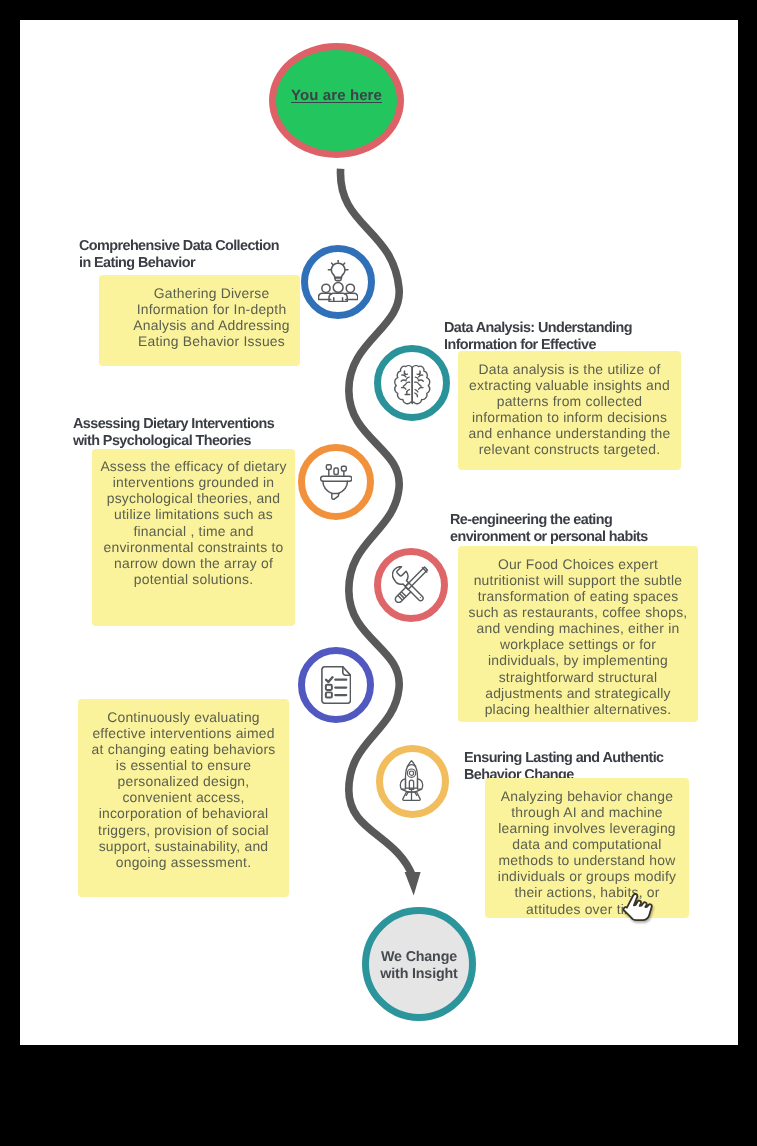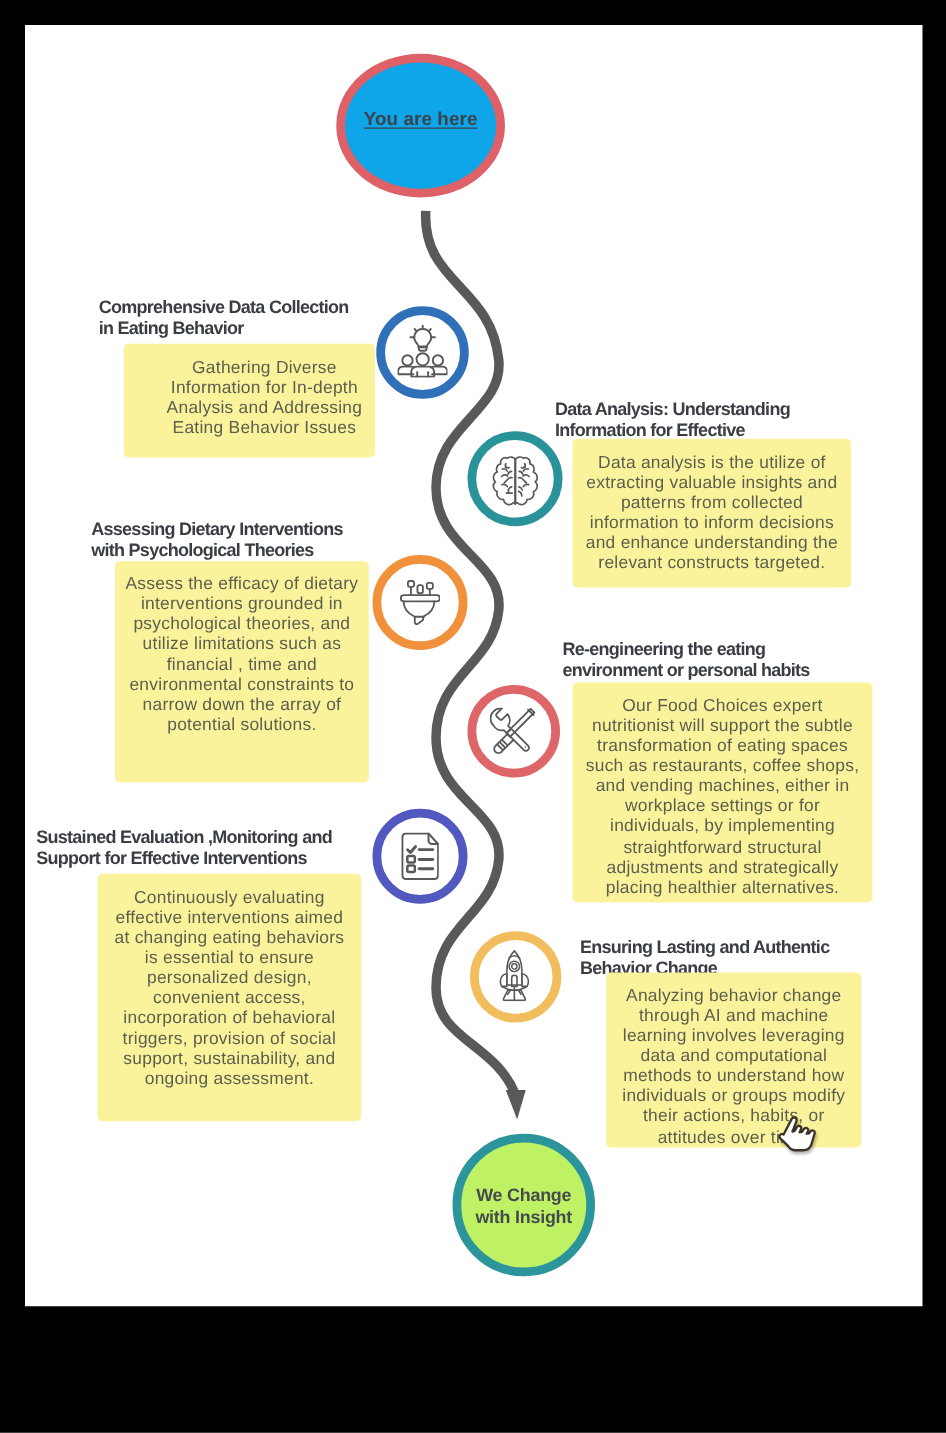--- a/index.html
+++ b/index.html
@@ -5,23 +5,23 @@
   *{box-sizing:border-box;margin:0;padding:0;}
   html,body{width:757px;height:1146px;background:#000;overflow:hidden;}
   body{font-family:"Liberation Sans",sans-serif;-webkit-font-smoothing:antialiased;text-rendering:geometricPrecision;}
   #page{position:absolute;left:20px;top:20px;width:718px;height:1025px;background:#fff;overflow:hidden;}
   #curve{position:absolute;left:0;top:0;}
   .circ{position:absolute;border-radius:50%;background:#fff;}
   .icon{position:absolute;}
   .blk{position:absolute;}
   .ttl{font-weight:bold;font-size:14.4px;color:#3a3e44;text-align:left;line-height:16.8px;letter-spacing:-0.58px;}
   .note{position:absolute;background:#fbf29c;border-radius:4px;color:#5a5f4e;font-size:13.9px;letter-spacing:0.22px;text-align:center;line-height:16.15px;padding:0 4px;}
-  .startc{position:absolute;border:7px solid #dd6167;border-radius:50%;background:#0ea5e9;}
+  .startc{position:absolute;border:7px solid #dd6167;border-radius:50%;background:#22c55e;}
   .startlbl{position:absolute;width:100%;text-align:center;font-weight:bold;font-size:15.0px;letter-spacing:0.1px;color:#3c4249;text-decoration:underline;text-decoration-thickness:1.3px;text-underline-offset:2.2px;}
-  .endc{position:absolute;border:7.8px solid #2b959b;border-radius:50%;background:#bef264;}
+  .endc{position:absolute;border:7.8px solid #2b959b;border-radius:50%;background:#e5e5e5;}
   .endlbl{position:absolute;width:100%;text-align:center;font-weight:bold;font-size:14.3px;letter-spacing:-0.18px;color:#46494e;line-height:17.2px;}
   #cursor{position:absolute;left:602px;top:872px;filter:drop-shadow(1.5px 2px 1.2px rgba(0,0,0,0.30));}
 </style>
 </head>
 <body>
 
 <div id="page">
 <svg id="curve" width="717" height="1024" viewBox="0 0 717 1024">
  <path d="M 320.6 148.7 C 317.6 206.9, 373.0 208.3, 379.0 268.0 C 383.0 308.0, 328.8 320.0, 328.8 370.0 C 328.8 420.0, 383.0 428.0, 379.0 468.0 C 374.5 512.0, 328.8 520.0, 328.8 570.0 C 328.8 620.0, 383.0 628.0, 379.0 668.0 C 374.5 712.0, 328.8 720.0, 328.8 770.0 C 328.8 812.0, 376.0 814.0, 392.5 856.0" fill="none" stroke="#595959" stroke-width="7.6" stroke-linecap="butt"></path>
  <path d="M 384.6 852.0 L 400.6 852.0 L 393.7 875.6 z" fill="#595959"></path>
@@ -152,23 +152,20 @@
  </div>
  <div class="note" style="left:438px;top:331px;width:223px;height:119px;padding-top:9.5px;"><span>Data analysis is the utilize of</span><br><span>extracting valuable insights and</span><br><span>patterns from collected</span><br><span>information to inform decisions</span><br><span>and enhance understanding the</span><br><span>relevant constructs targeted.</span></div>
 <div class="blk" style="left:53px;top:396px;width:240px;">
   <div class="ttl"><span>Assessing Dietary Interventions</span><br><span>with Psychological Theories</span></div>
  </div>
  <div class="note" style="left:72px;top:429px;width:203px;height:177px;padding-top:9.0px;"><span>Assess the efficacy of dietary</span><br><span>interventions grounded in</span><br><span>psychological theories, and</span><br><span>utilize limitations such as</span><br><span>financial , time  and</span><br><span>environmental constraints to</span><br><span>narrow down the array of</span><br><span>potential solutions.</span></div>
 <div class="blk" style="left:430px;top:492px;width:254px;">
   <div class="ttl"><span>Re-engineering the eating</span><br><span>environment or personal habits</span></div>
  </div>
  <div class="note" style="left:438px;top:526px;width:240px;height:176px;padding-top:9.5px;"><span>Our Food Choices expert</span><br><span>nutritionist will support the subtle</span><br><span>transformation of eating spaces</span><br><span>such as restaurants, coffee shops,</span><br><span>and vending machines, either in</span><br><span>workplace settings or for</span><br><span>individuals, by implementing</span><br><span>straightforward structural</span><br><span>adjustments and strategically</span><br><span>placing healthier alternatives.</span></div>
-<div class="blk" style="left:9px;top:642px;width:282px;">
-  <div class="ttl"><span>Sustained Evaluation ,Monitoring and</span><br><span>Support for Effective Interventions</span></div>
- </div>
  <div class="note" style="left:58px;top:679px;width:211px;height:198px;padding-top:9.5px;"><span>Continuously evaluating</span><br><span>effective interventions aimed</span><br><span>at changing eating behaviors</span><br><span>is essential to ensure</span><br><span>personalized design,</span><br><span>convenient access,</span><br><span>incorporation of behavioral</span><br><span>triggers, provision of social</span><br><span>support, sustainability, and</span><br><span>ongoing assessment.</span></div>
 <div class="blk" style="left:444px;top:730px;width:242px;">
   <div class="ttl"><span>Ensuring Lasting and Authentic</span><br><span>Behavior Change</span></div>
  </div>
  <div class="note" style="left:465px;top:758px;width:204px;height:140px;padding-top:9.5px;"><span>Analyzing behavior change</span><br><span>through AI and machine</span><br><span>learning involves leveraging</span><br><span>data and computational</span><br><span>methods to understand how</span><br><span>individuals or groups modify</span><br><span>their actions, habits, or</span><br><span>attitudes over time.</span></div>
 <div class="endc" style="left:342px;top:887px;width:114px;height:114px;">
  <div class="endlbl" style="top:34.5px;">
   <span>We Change</span><br>
   <span>with Insight</span>
  </div>

